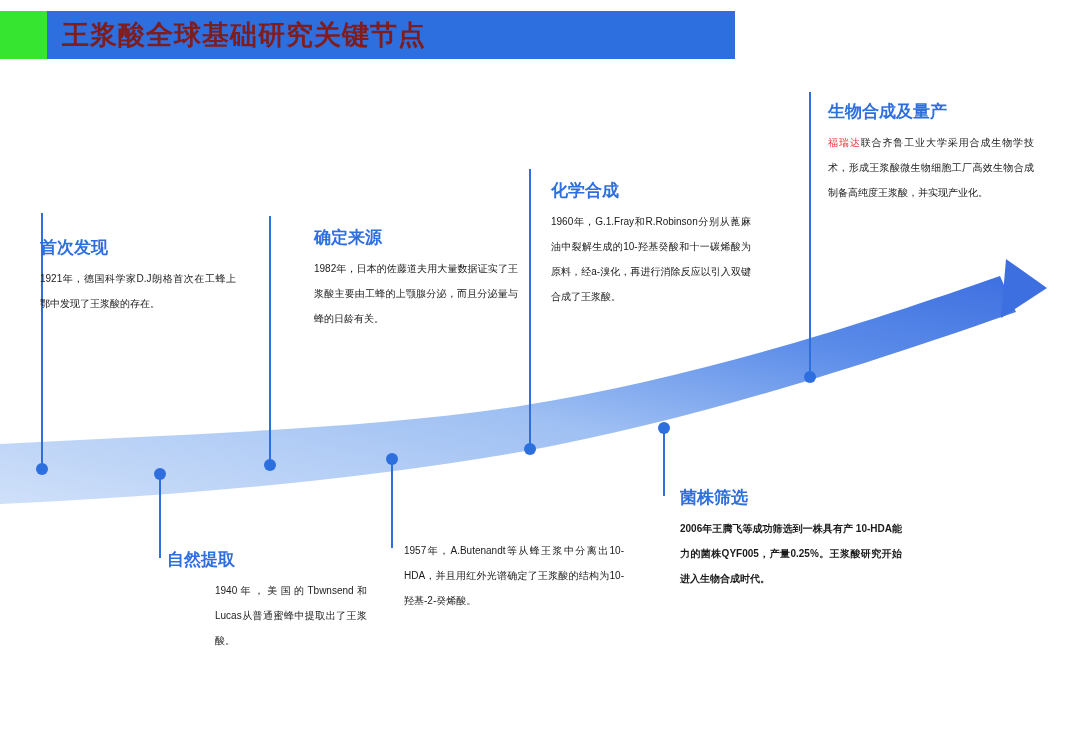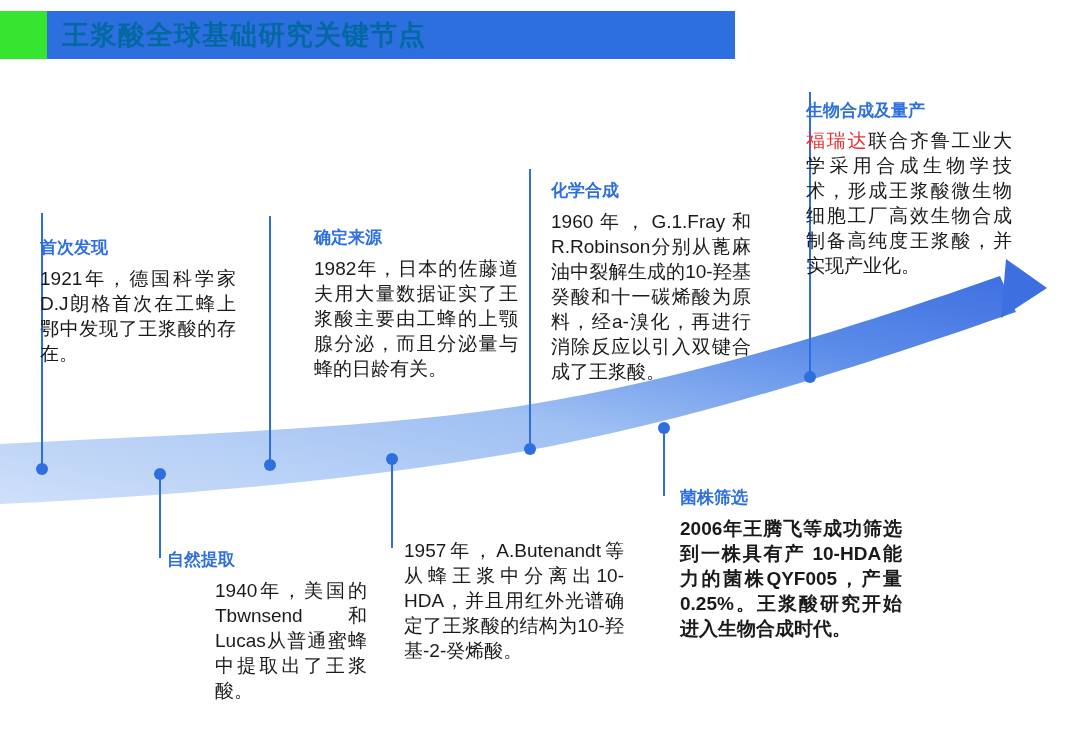--- a/index.html
+++ b/index.html
@@ -33,21 +33,21 @@
     height: 48px;
     background: #35e52f;
   }
   #header-title {
     position: absolute;
     left: 62px;
     top: 19px;
     font-size: 27px;
     font-weight: bold;
     letter-spacing: 1px;
-    color: #0369a1;
+    color: #7f1d1d;
     line-height: 32px;
     white-space: nowrap;
   }
 
   
   #curve-layer {
     position: absolute;
     left: 0;
     top: 0;
     width: 1080px;
@@ -61,35 +61,35 @@
   }
   .node-title {
     font-size: 17px;
     font-weight: bold;
     color: #2e6fe0;
     line-height: 24px;
     margin-bottom: 6px;
     white-space: nowrap;
   }
   .node-body {
-    font-size: 19px;
+    font-size: 10px;
     line-height: 25px;
     color: #1a1a1a;
     text-align: justify;
     text-justify: inter-ideograph;
   }
   .node-body .hl {
     color: #e8312f;
   }
 
   
   #node-1 { left: 40px;  top: 223px; width: 196px; margin-top: 13px; }
   #node-2 { left: 280px; top: 226px; width: 204px; margin-left: 34px; }
   #node-3 { left: 551px; top: 179px; width: 200px; }
-  #node-4 { left: 806px; top: 100px; width: 206px; font-family: Liberation Mono, monospace; }
+  #node-4 { left: 828px; top: 100px; width: 206px; }
 
   
   #node-5 { left: 167px; top: 548px; width: 200px; }
   #node-6 { left: 404px; top: 538px; width: 220px; }
   #node-7 { left: 680px; top: 486px; width: 222px; }
 
   #node-4 .node-body { text-align: justify; }
   #node-5 .node-body { text-align: justify; margin-left: 48px; }
   #node-7 .node-body { text-align: justify; font-weight: bold; }
 

